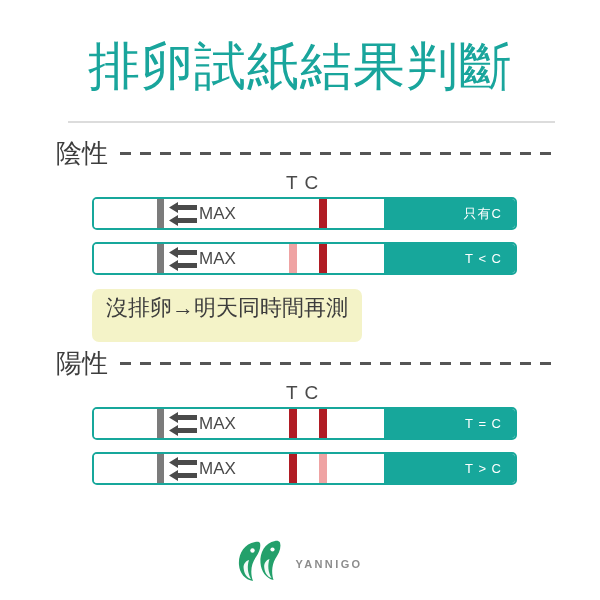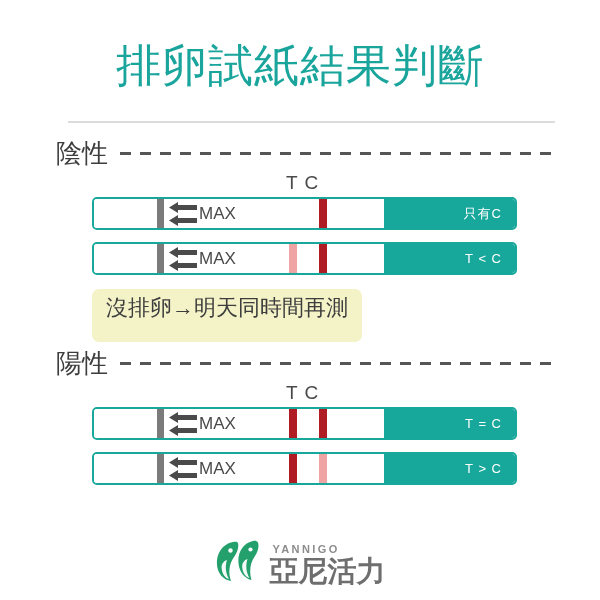--- a/index.html
+++ b/index.html
@@ -14,21 +14,21 @@
     width: 600px; height: 600px;
     background: #ffffff;
   }
 
   
   #title {
     position: absolute;
     left: 0; top: 36px;
     width: 600px;
     text-align: center;
-    font-size: 45px;
+    font-size: 52px;
     line-height: 60px;
     letter-spacing: 1px;
     color: #19A59C;
     font-weight: 400;
     white-space: nowrap;
   }
   #divider {
     position: absolute;
     left: 68px; top: 121px;
     width: 487px; height: 2px;
@@ -300,17 +300,16 @@
           <circle cx="15.5" cy="10.5" r="2.2" fill="#ffffff"></circle>
           <path d="M12 20 C10 26 10.5 33 14 39 C10 38 7 33.5 6.6 28 C6.3 24 8.6 21 12 20 Z" fill="#ffffff" opacity="0.95"></path>
           <path d="M38 1 C28 3 22.5 12.5 23.5 23 C24 31 29 38.5 36.5 40 C34 32 35 23 40 16 C43 11.5 44.2 6.5 43 2.6 C42 0.8 40 0.6 38 1 Z"></path>
           <circle cx="35.5" cy="9.5" r="2.1" fill="#ffffff"></circle>
           <path d="M32.5 19 C30.5 25 31 32 34.5 38 C30.5 37 27.5 32.5 27.2 27 C27 23 29.2 20 32.5 19 Z" fill="#ffffff" opacity="0.95"></path>
         </g>
       </svg>
     </span>
     <span id="logo-text-wrap">
       <span id="logo-latin">YANNIGO</span>
-      <span id="logo-cjk">亞尼活力</span>
     </span>
   </div>
 
 </div>
 
 </body></html>

